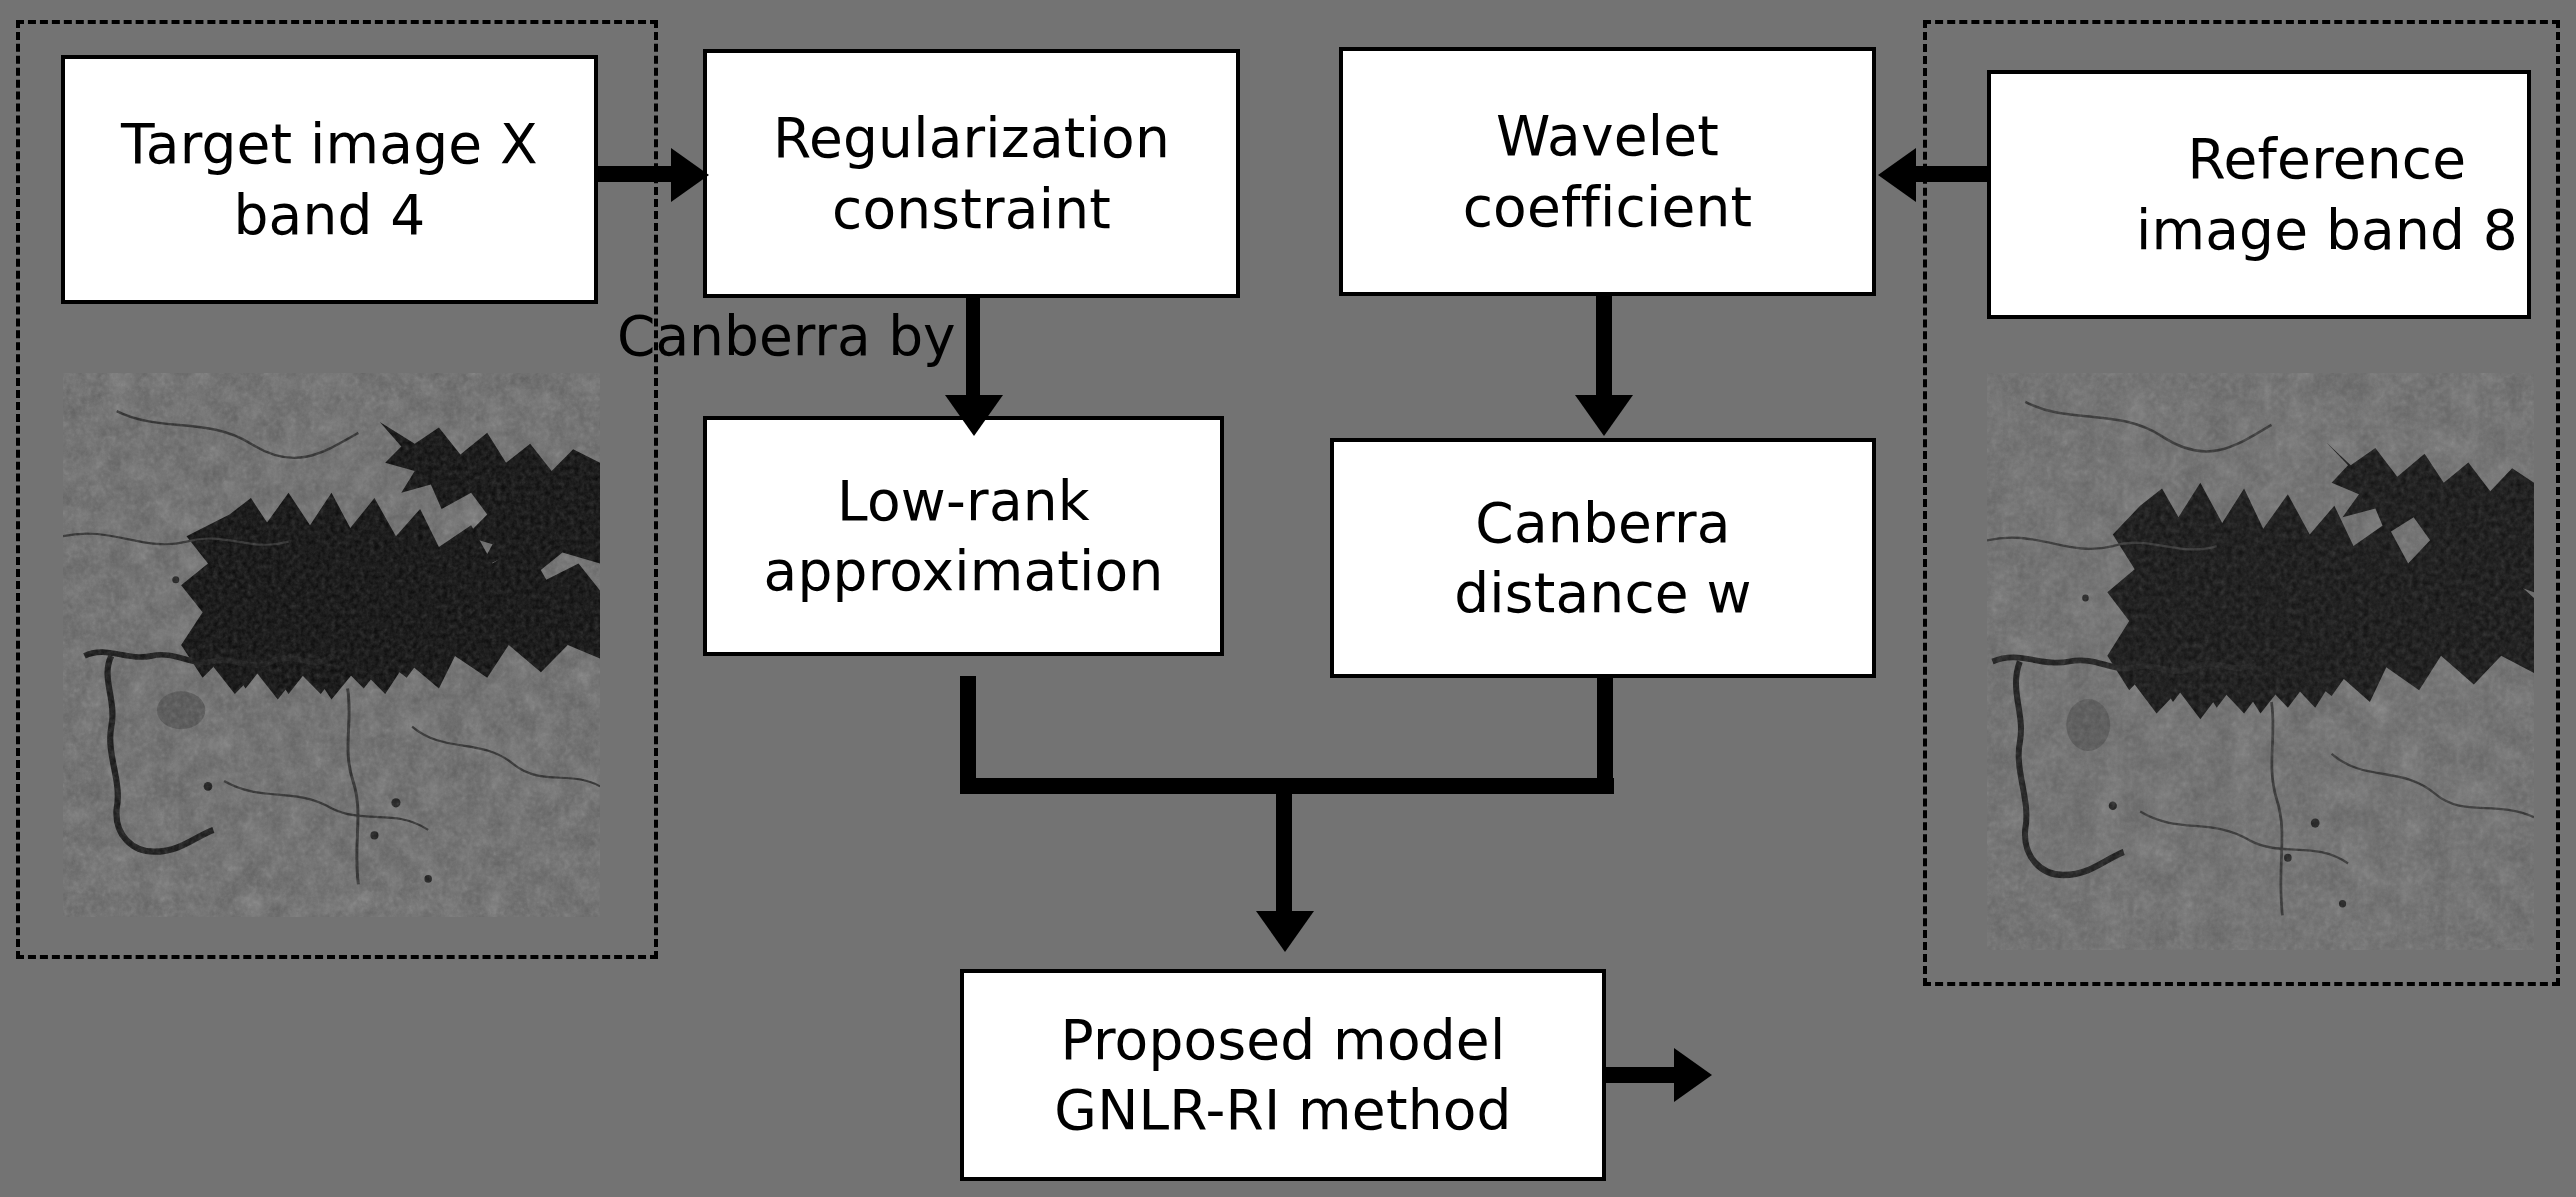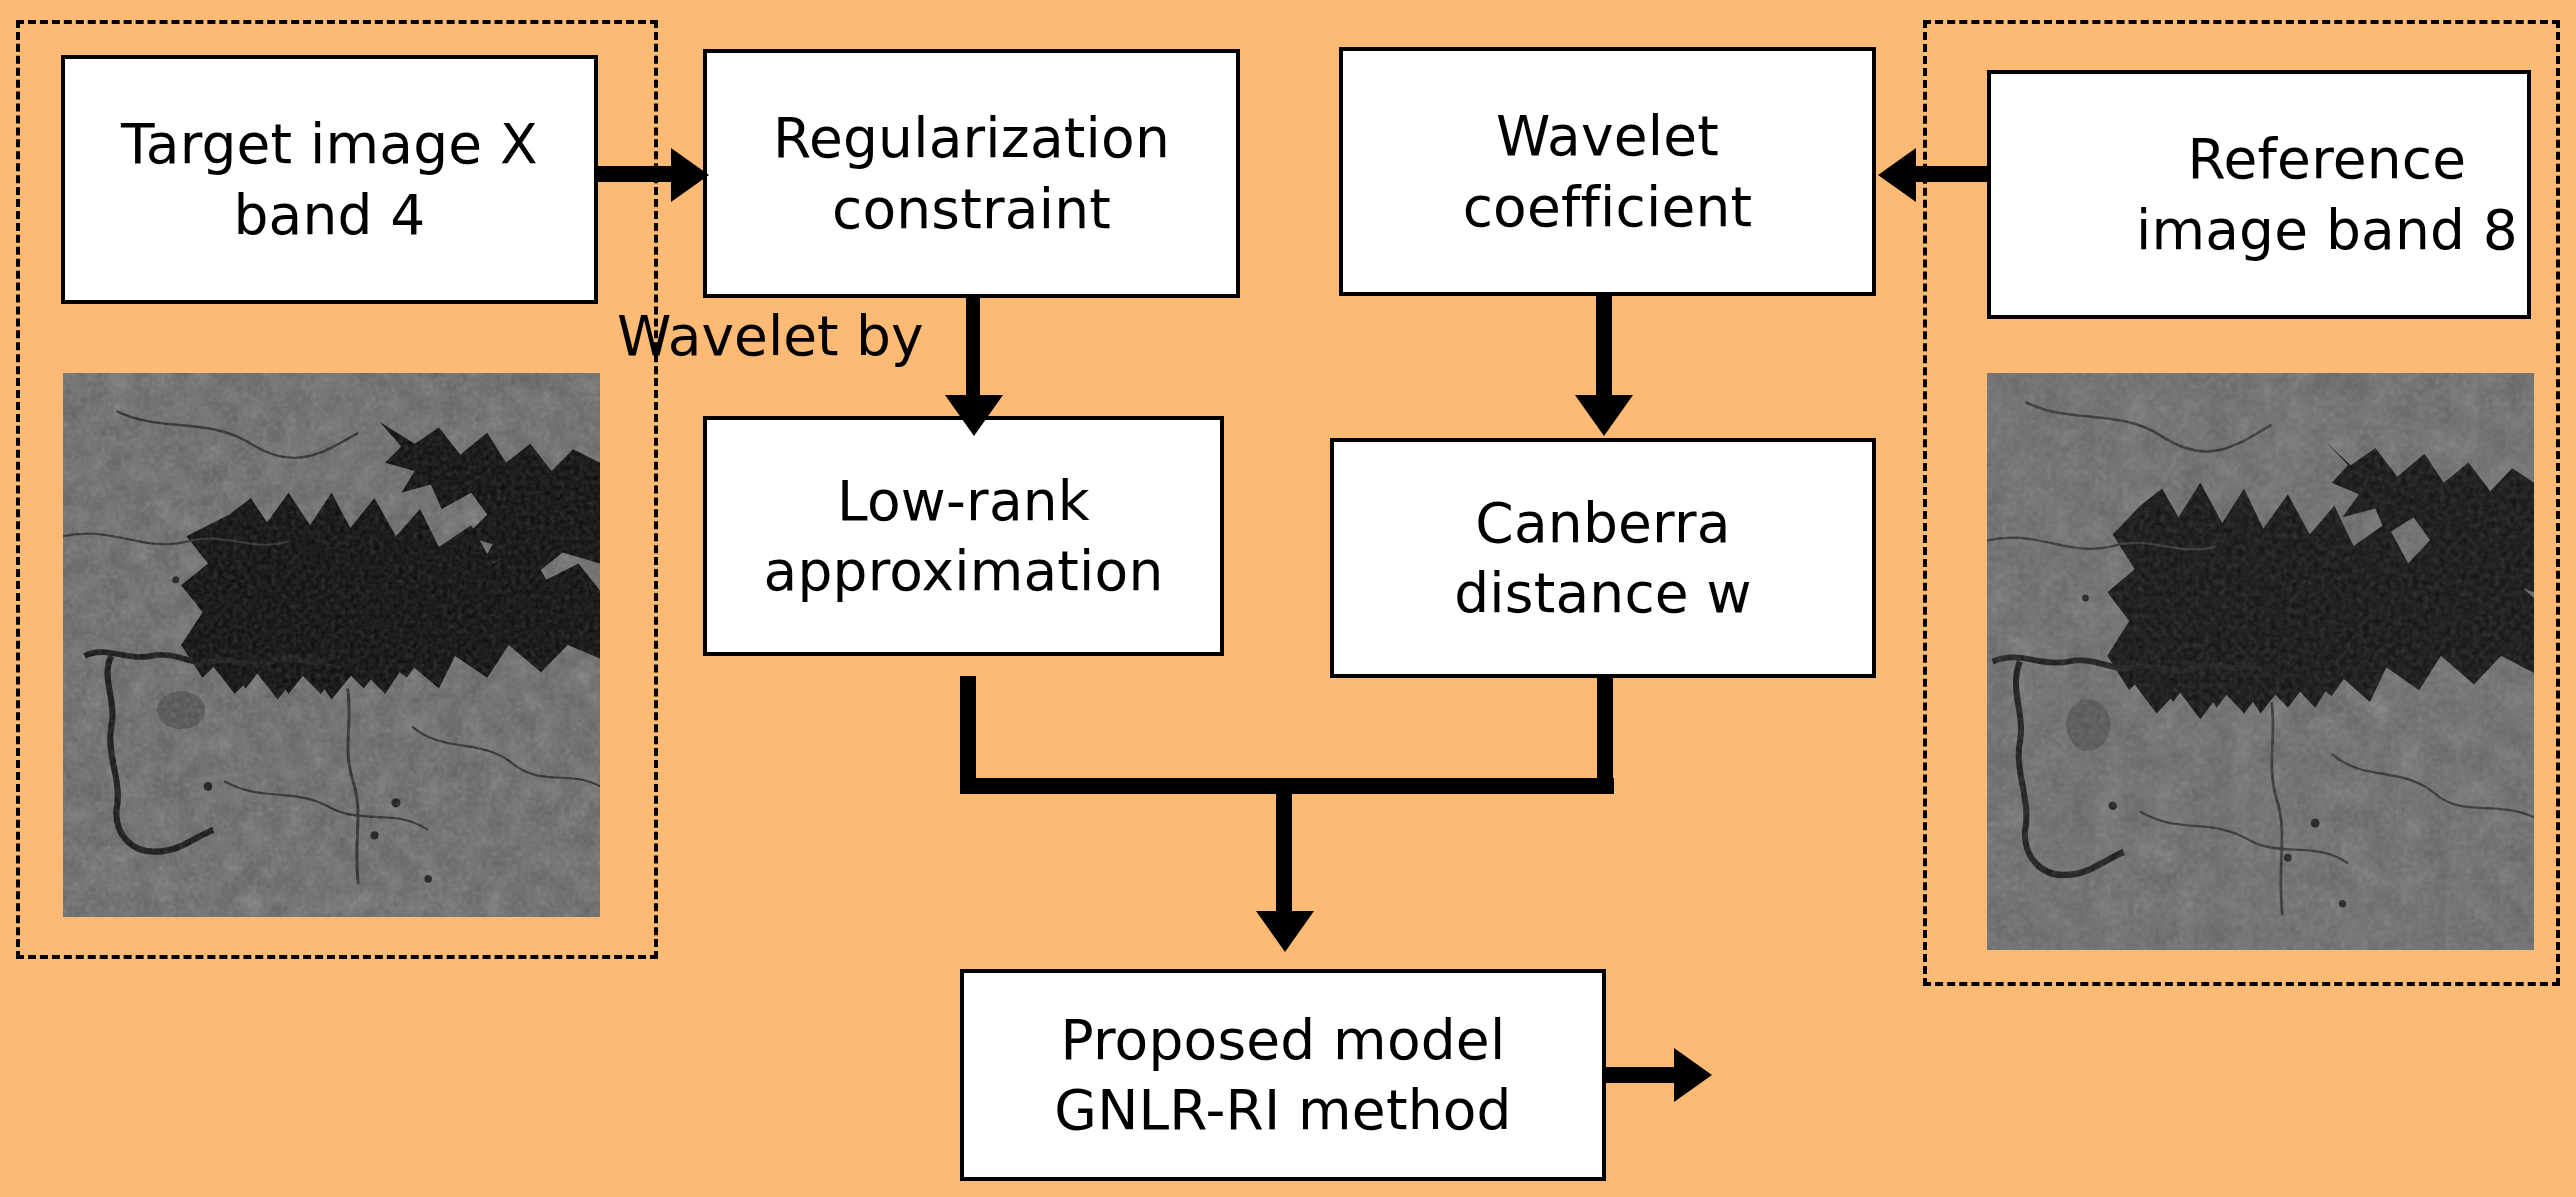--- a/index.html
+++ b/index.html
@@ -1,18 +1,18 @@
 <!DOCTYPE html>
 <html style="font-size:14.3px"><head>
 <meta charset="utf-8">
 <title>GNLR-RI Flowchart</title>
 <style>
   html,body{margin:0;padding:0;background:#ffffff;}
   body{font-family:"DejaVu Sans", sans-serif;}
-  #stage{position:relative;width:2576px;height:1198px;background:#fdba74;overflow:hidden;}
+  #stage{position:relative;width:2576px;height:1198px;background:#737373;overflow:hidden;}
 
   
   .dashed-group{
     position:absolute;
     border:4.5px dashed #000;
     box-sizing:border-box;
     background:transparent;
   }
 
   
@@ -121,21 +121,21 @@
 
 
   <div class="hline" style="left:597px;top:166px;width:75px;height:16px;"></div>
   <div class="arrow-right" style="left:671px;top:148px;"></div>
 
   <div class="hline" style="left:1916px;top:166px;width:73px;height:16px;"></div>
   <div class="arrow-left" style="left:1878px;top:148px;"></div>
 
   <div class="vline" style="left:966px;top:298px;width:14.3px;height:100px;"></div>
   <div class="arrow-down" style="left:945px;top:395px;"></div>
-  <div class="edge-caption" style="left:617px;top:309px;">Wavelet by</div>
+  <div class="edge-caption" style="left:617px;top:309px;">Canberra by</div>
 
   <div class="vline" style="left:1596px;top:295px;width:16px;height:103px;"></div>
   <div class="arrow-down" style="left:1575px;top:395px;"></div>
 
   <div class="vline" style="left:960px;top:676px;width:16px;height:113px;"></div>
   <div class="vline" style="left:1597px;top:676px;width:16px;height:113px;"></div>
   <div class="hline" style="left:960px;top:778px;width:654px;height:16px;"></div>
   <div class="vline" style="left:1276px;top:778px;width:16px;height:134px;"></div>
   <div class="arrow-down" style="left:1256px;top:911px;"></div>
 

